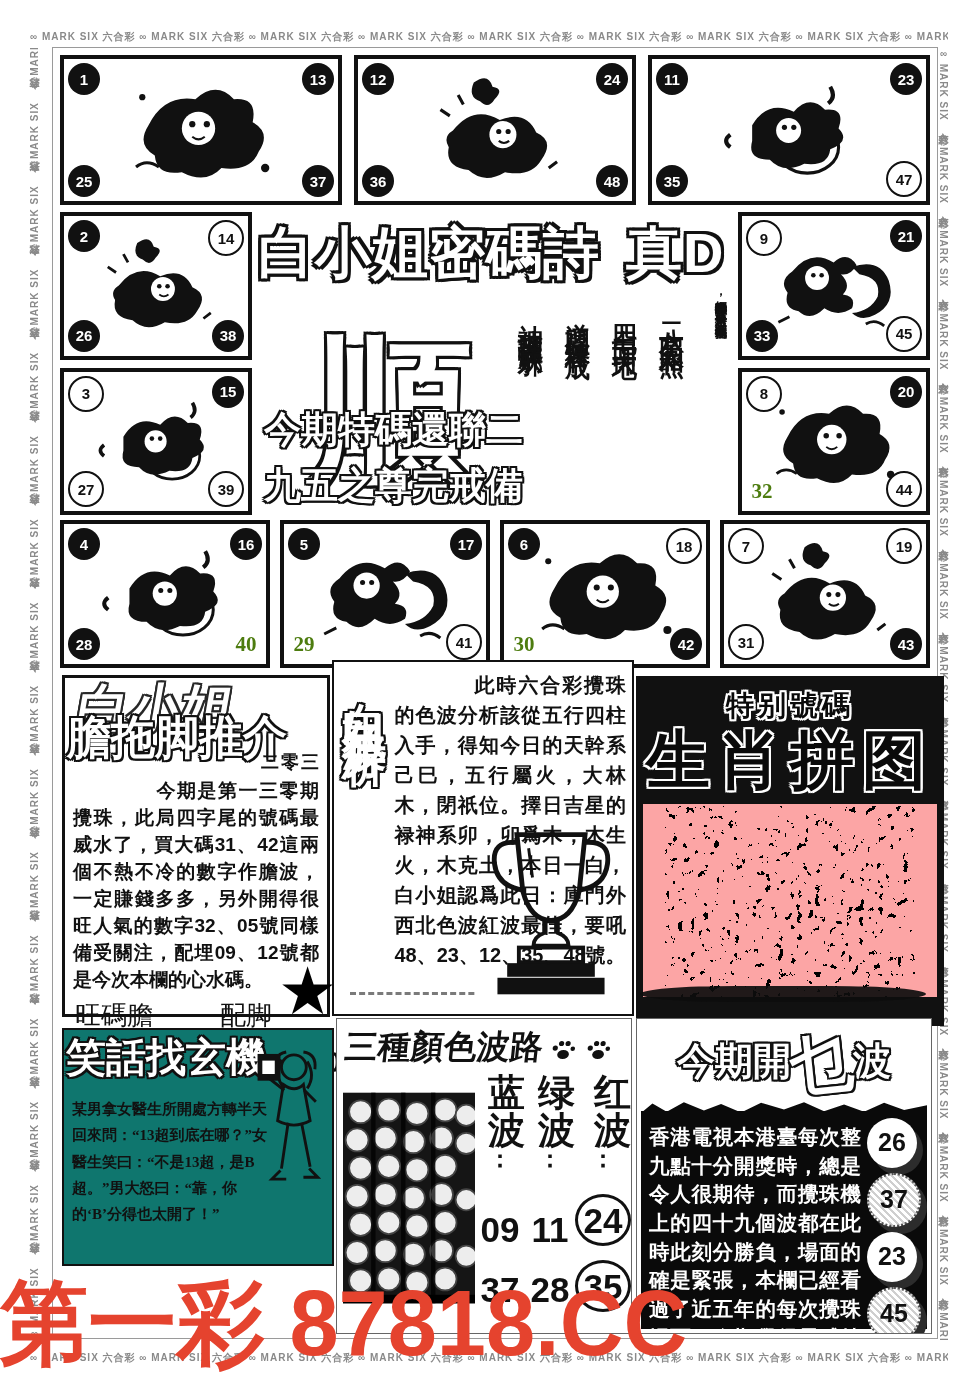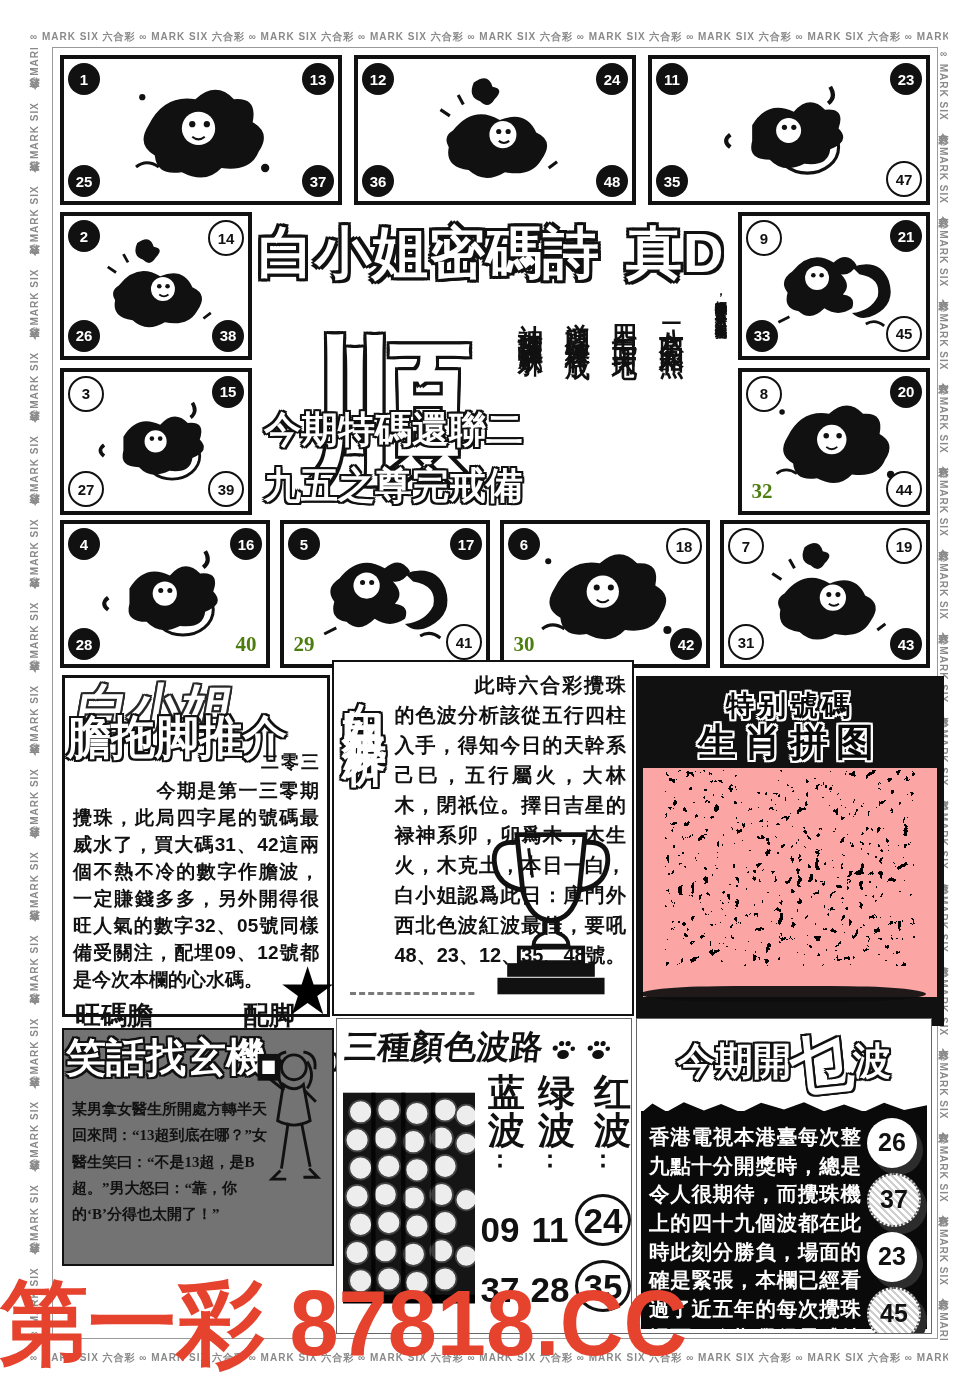--- a/index.html
+++ b/index.html
@@ -48,46 +48,46 @@
   #title-bottom{position:absolute;left:6px;bottom:2px;font-size:37px;line-height:1.5;white-space:nowrap;}
   
   #dan-panel{position:absolute;left:62px;top:675px;width:262px;height:336px;border:3px solid #111;
       background:#fff;}
   .dan-head{position:relative;height:100px;overflow:hidden;}
   .ghost-title{position:absolute;top:-4px;left:12px;font-size:52px;transform:skewX(-10deg);opacity:.9;}
   .dan-title{position:absolute;top:30px;left:2px;font-size:44px;white-space:nowrap;transform:scaleY(1.05);}
   .corner-note{position:absolute;top:72px;right:6px;font-size:18px;font-weight:bold;letter-spacing:2px;}
   .dan-body{padding:0 8px;font-size:19px;font-weight:bold;line-height:1.42;text-align:justify;
       text-indent:4.4em;}
-  .dan-labels{display:flex;gap:90px;padding:4px 10px 0;font-size:26px;font-weight:700;}
+  .dan-labels{display:flex;gap:67px;padding:4px 10px 0;font-size:26px;font-weight:400;}
   .dan-nums{display:flex;align-items:center;gap:16px;padding:8px 10px 0;font-size:29px;font-weight:bold;}
   .num{min-width:44px;height:44px;display:flex;align-items:center;justify-content:center;}
   .num.circled{border:2px solid #111;border-radius:50%;outline:2px solid #111;outline-offset:2px;}
   #sebo-panel{position:absolute;left:332px;top:660px;width:298px;height:352px;border:2px solid #111;
       background:#fff;display:flex;}
   .sebo-title{writing-mode:vertical-rl;font-size:44px;line-height:1.1;padding:6px 2px 0 6px;letter-spacing:8px;}
   .sebo-body{padding:8px 6px 0 4px;font-size:20px;font-weight:bold;line-height:1.5;text-align:justify;
       text-indent:4em;position:relative;z-index:2;}
   #trophy{position:absolute;right:6px;bottom:8px;width:150px;height:185px;z-index:1;background:#fff;}
   #shengxiao-panel{position:absolute;left:636px;top:676px;width:294px;height:336px;border:7px solid #111;
       background:#fca5a5;}
   .sx-head{background:#111;padding:4px 0 0;text-align:center;}
   .sx-banner{display:inline-block;font-size:28px;letter-spacing:4px;}
-  .sx-title{text-align:center;font-size:38px;letter-spacing:8px;white-space:nowrap;margin-top:-8px;
+  .sx-title{text-align:center;font-size:64px;letter-spacing:8px;white-space:nowrap;margin-top:-8px;
       position:relative;z-index:2;}
   .sx-noise{display:block;margin:2px auto 0;width:250px;height:196px;}
   .sx-foot{position:absolute;left:0;right:0;bottom:0;height:22px;background:#111;}
   
   #star{position:absolute;left:278px;top:958px;font-size:66px;color:#000;z-index:6;line-height:1;}
   #smudge{position:absolute;left:350px;top:992px;width:270px;border-top:3px dashed #222;opacity:.6;}
   #smudge2{position:absolute;left:640px;top:986px;width:286px;height:16px;background:#0d0d0d;
       border-radius:40%/60%;opacity:.92;}
   
   #joke-panel{position:absolute;left:62px;top:1028px;width:268px;height:234px;border:2px solid #111;
-      background:#737373;overflow:hidden;}
+      background:#0f766e;overflow:hidden;}
   .joke-title{position:absolute;top:0;left:2px;font-size:40px;white-space:nowrap;}
   #woman{position:absolute;right:-2px;top:2px;width:86px;height:170px;}
   .joke-body{margin:66px 62px 0 8px;font-family:"Liberation Serif",serif;font-size:15px;
       font-weight:bold;line-height:1.75;}
   #colors-panel{position:absolute;left:336px;top:1018px;width:294px;height:314px;border:1px solid #666;
       background:#fff;overflow:hidden;}
   .colors-title{font-size:33px;font-weight:bold;font-family:"Liberation Serif",serif;
       transform:skewX(-6deg);padding:6px 4px 2px 8px;white-space:nowrap;}
   .paw{width:26px;height:26px;vertical-align:middle;}
   .colors-flex{display:flex;padding:2px 4px 0 6px;height:252px;}

